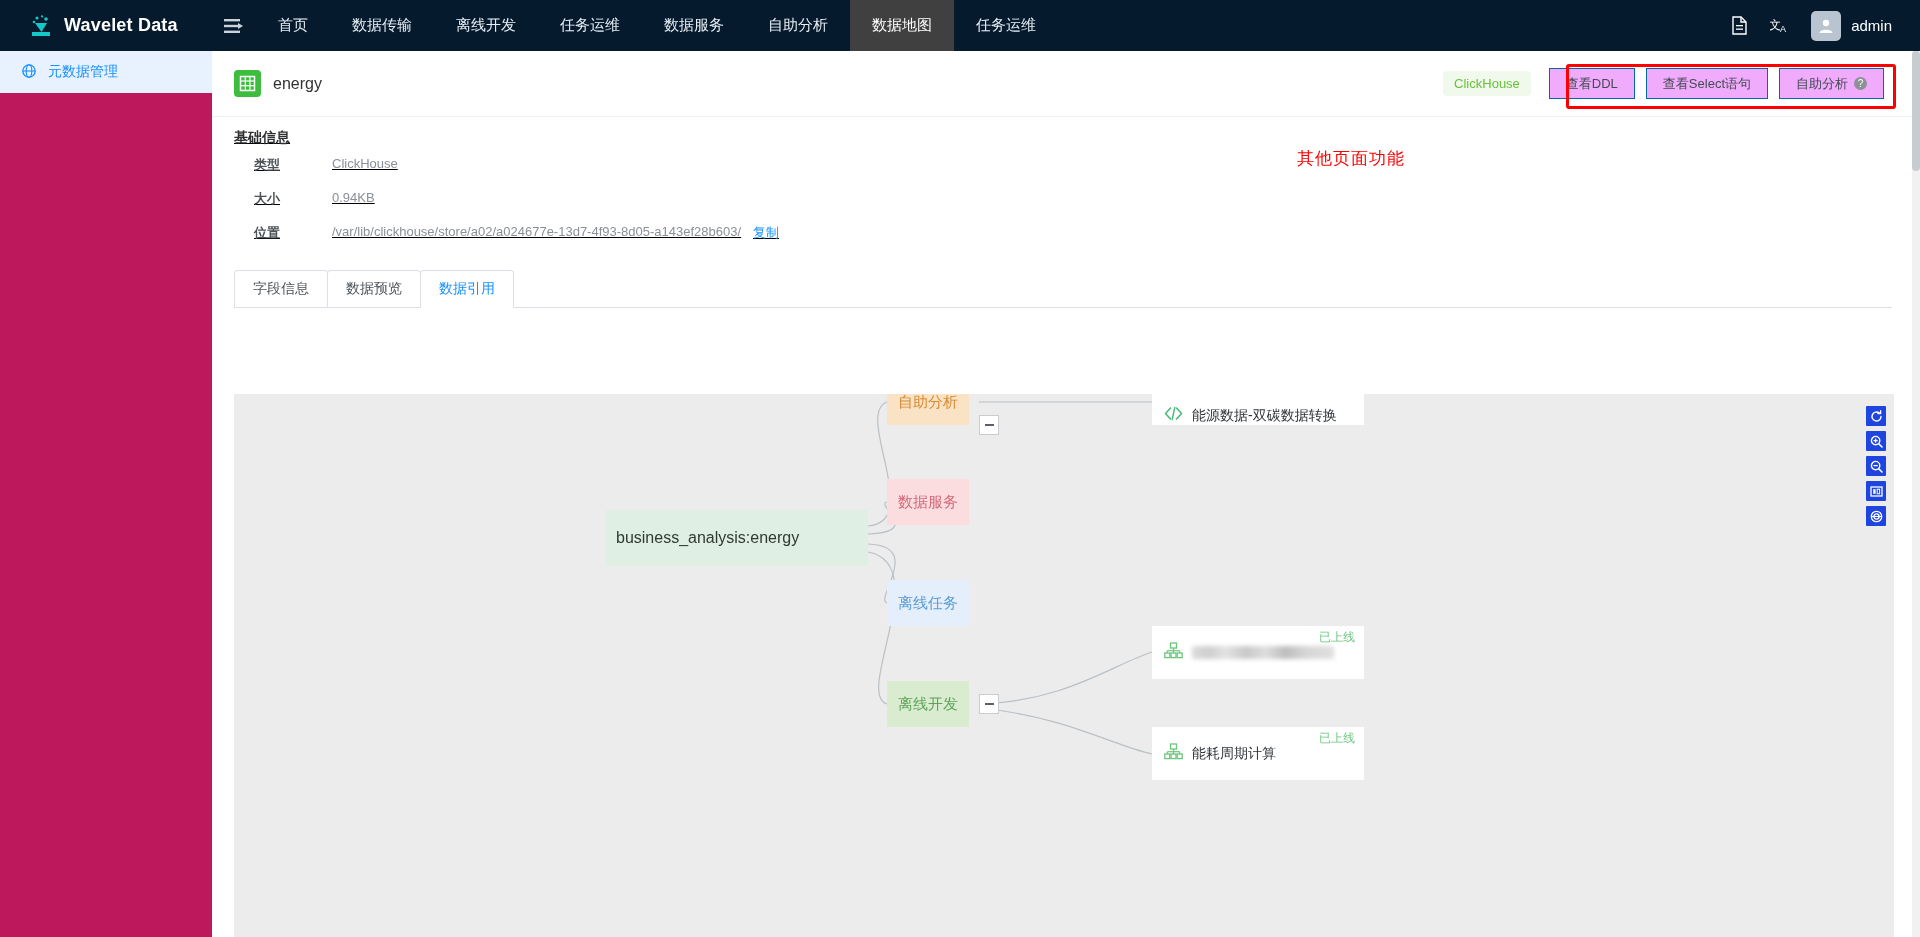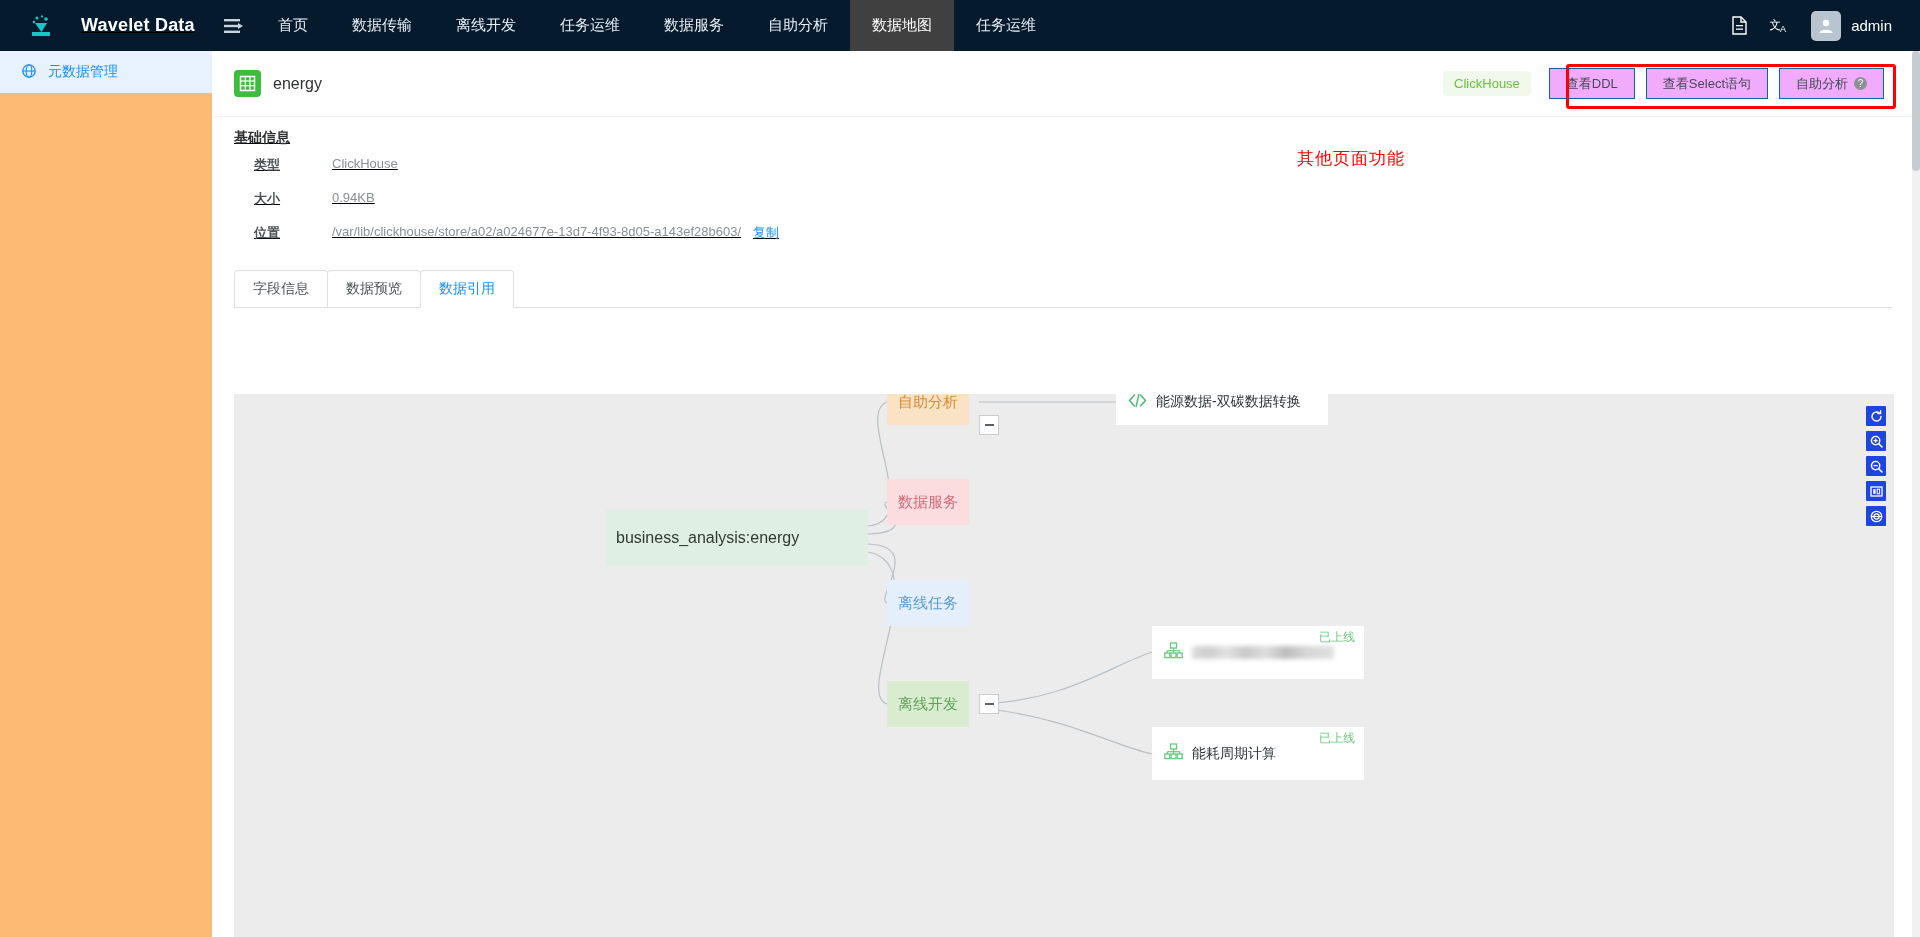--- a/index.html
+++ b/index.html
@@ -7,21 +7,21 @@
     width: 1920px; height: 937px;
     font-family: "Liberation Sans", "DejaVu Sans", sans-serif;
     background: #fff; overflow: hidden;
   }
 
   
   .topnav {
     position: absolute; top: 0; left: 0; width: 1920px; height: 51px;
     background: #061a2e; display: flex; align-items: center;
   }
-  .brand { display: flex; align-items: center; width: 212px; padding-left: 28px; gap: 27px; text-decoration: underline; }
+  .brand { display: flex; align-items: center; width: 212px; padding-left: 28px; gap: 10px; }
   .brand-logo { width: 26px; height: 26px; flex: 0 0 26px; }
   .brand-name { color: #fff; font-size: 18px; font-weight: bold; letter-spacing: .2px; white-space: nowrap; }
   .hamburger { width: 44px; display: flex; align-items: center; justify-content: center; cursor: pointer; }
   .nav-items { display: flex; align-items: center; height: 39px; }
   .nav-item {
     height: 51px; padding: 0 22px; display: flex; align-items: center; justify-content: center;
     color: #e8eef4; font-size: 15px; cursor: pointer; white-space: nowrap;
   }
   .nav-item.active { background: #404040; color: #fff; }
   .nav-right { margin-left: auto; display: flex; align-items: center; gap: 22px; padding-right: 28px; }
@@ -29,21 +29,21 @@
   .user-box { display: flex; align-items: center; gap: 10px; cursor: pointer; }
   .avatar {
     width: 30px; height: 30px; border-radius: 5px; background: #b8c4d0;
     display: flex; align-items: center; justify-content: center;
   }
   .user-name { color: #fff; font-size: 15px; }
 
   
   .sidebar {
     position: absolute; top: 51px; left: 0; width: 216px; height: 886px;
-    background: #fdba74; border-right: 1px solid #e8ecef;
+    background: #be185d; border-right: 1px solid #e8ecef;
   }
   .side-item {
     height: 42px; display: flex; align-items: center; gap: 12px; padding-left: 22px;
     background: #e8f2fe; color: #1890ff; font-size: 14px; cursor: pointer;
     border-right: 3px solid #1890ff;
   }
 
   
   .main {
     position: absolute; top: 51px; left: 212px; width: 1700px; height: 886px;
@@ -327,21 +327,21 @@
 
     <div class="gnode cat-node cat-sjfw">数据服务</div>
 
     <div class="gnode cat-node cat-lxrw">离线任务</div>
 
     <div class="gnode cat-node cat-lxkf">离线开发</div>
     <div class="collapse-btn" style="left:745px; top:300px;">
         <span class="bar"></span>
       </div>
 
-    <div class="card" style="left:882px; top:-15px;">
+    <div class="card" style="left:918px; top:-15px;align-items:flex-end;">
       <span>
         <svg width="19" height="15" viewBox="0 0 19 15">
           <path d="M6.5 2 L1.5 7.5 L6.5 13" fill="none" stroke="#4cb97a" stroke-width="1.6" stroke-linecap="round" stroke-linejoin="round"></path>
           <path d="M12.5 2 L17.5 7.5 L12.5 13" fill="none" stroke="#4cb97a" stroke-width="1.6" stroke-linecap="round" stroke-linejoin="round"></path>
           <line x1="10.8" y1="1.5" x2="8.2" y2="13.5" stroke="#4cb97a" stroke-width="1.4" stroke-linecap="round"></line>
         </svg>
       </span>
       <span class="card-text">能源数据-双碳数据转换</span>
     </div>
 

